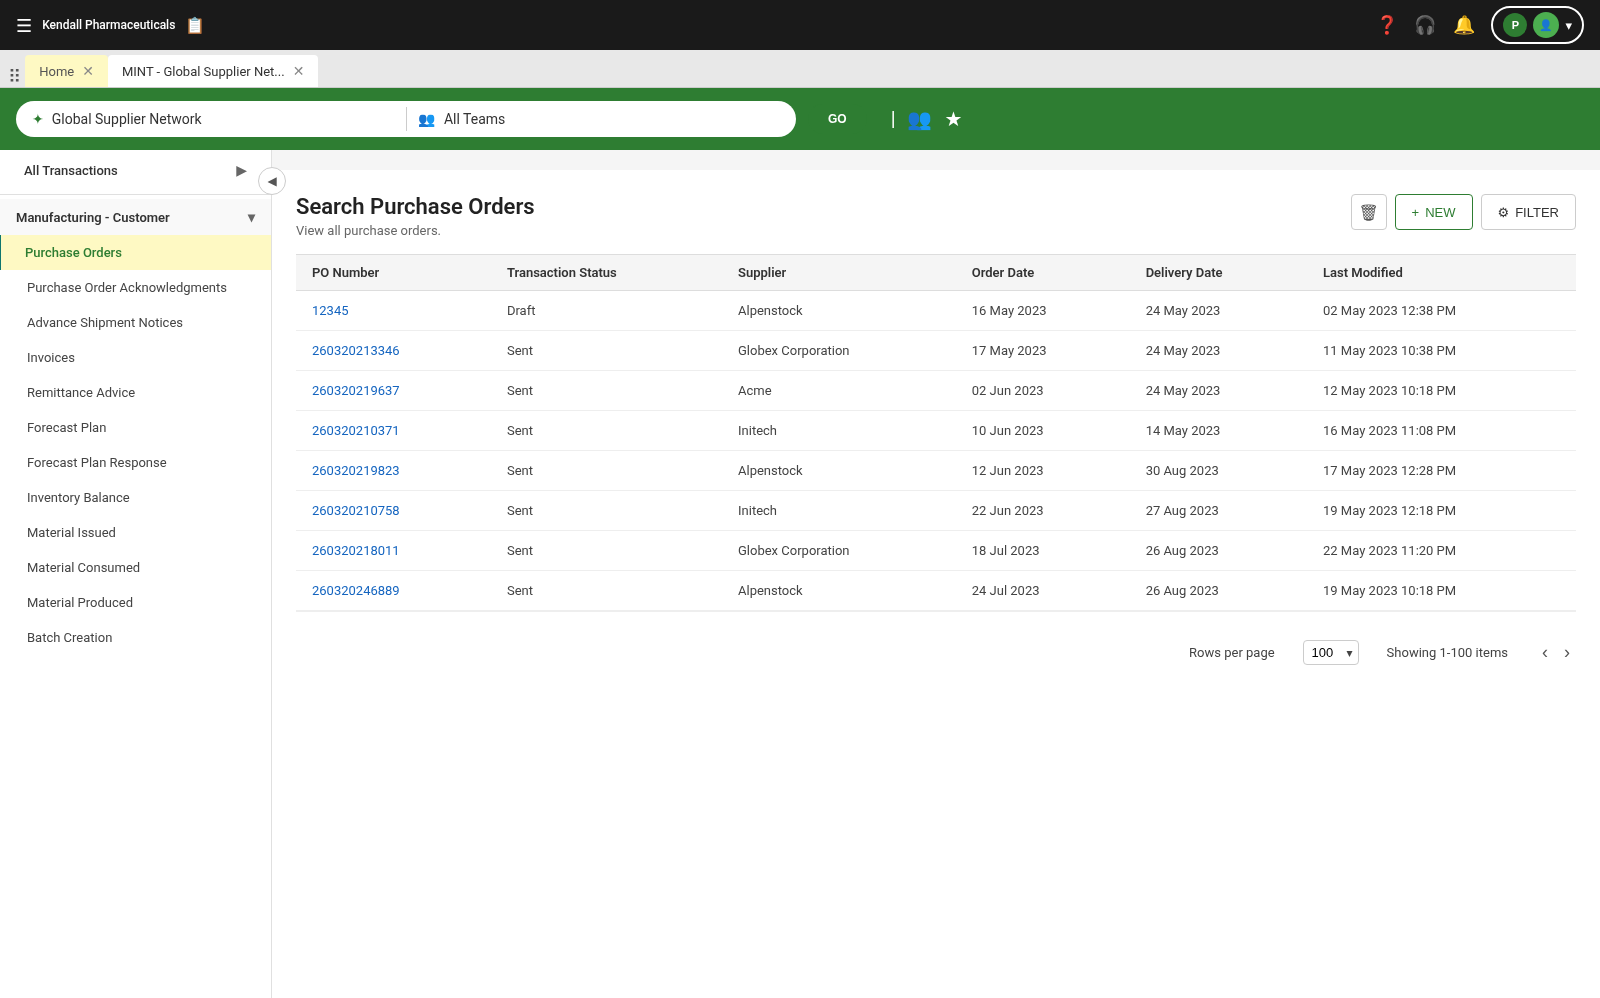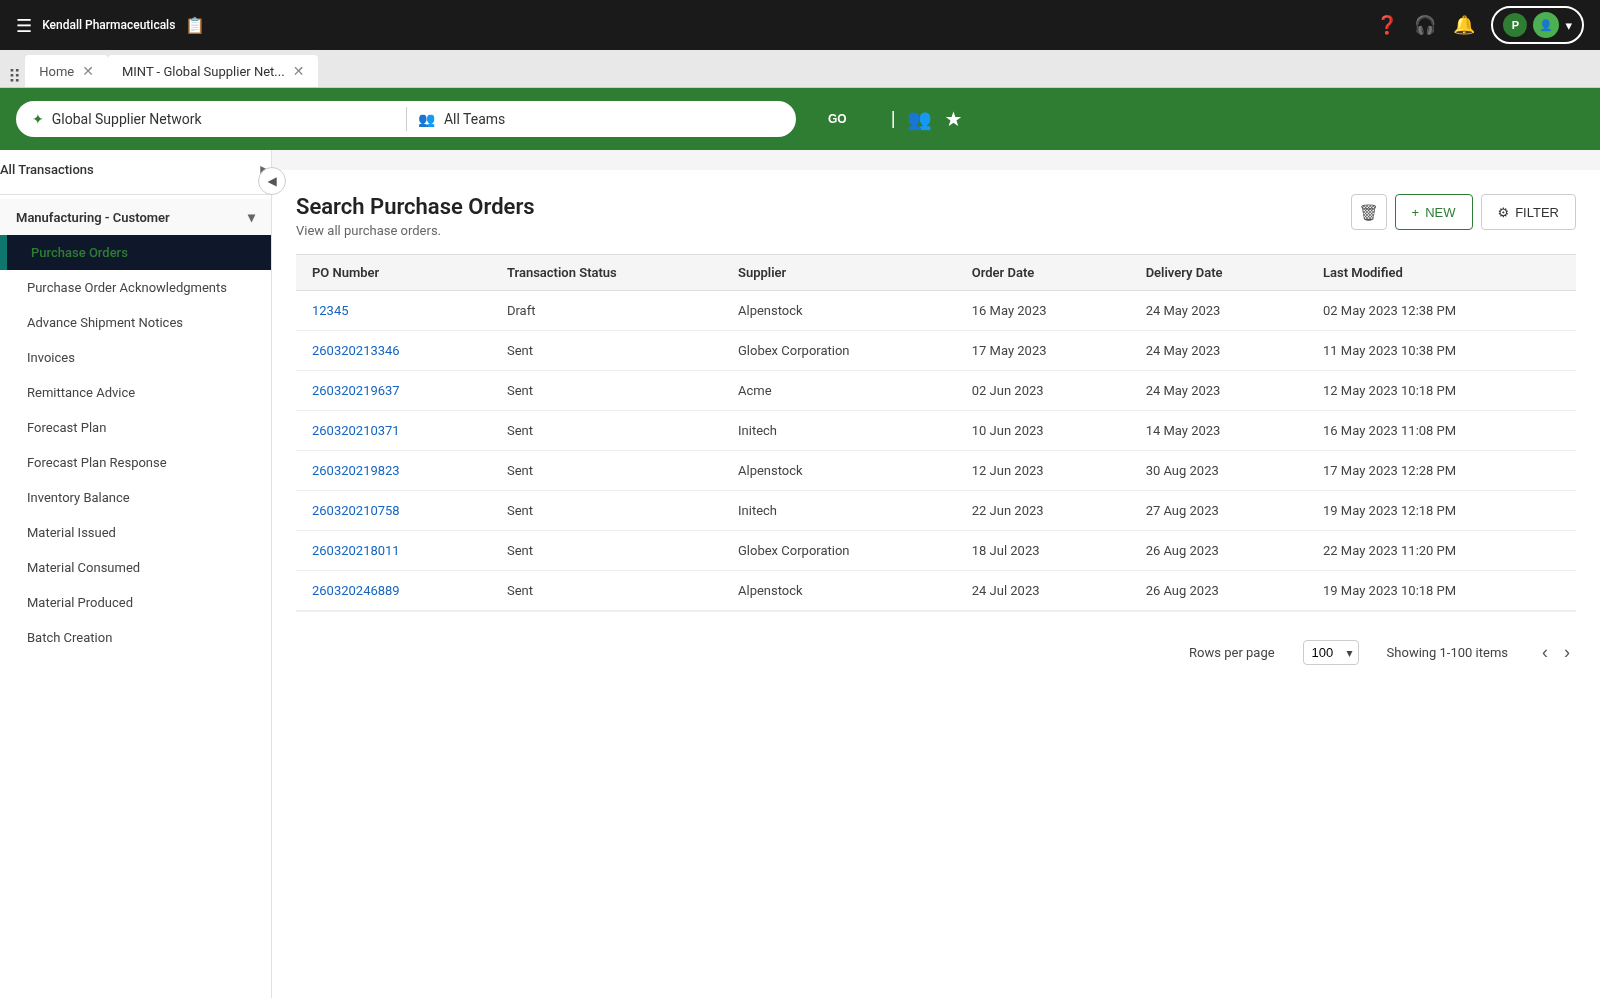--- a/index.html
+++ b/index.html
@@ -93,21 +93,21 @@
       display: flex;
       align-items: center;
       padding: 6px 14px;
       font-size: 13px;
       cursor: pointer;
       border-radius: 4px 4px 0 0;
       gap: 8px;
       height: 32px;
     }
     .tab.home {
-      background: #ffffff;
+      background: #fef9c3;
       color: #555;
       margin-top: 27px;
     }
     .tab.active {
       background: white;
       color: #333;
     }
     .tab-close {
       font-size: 14px;
       color: #888;
@@ -221,22 +221,23 @@
       cursor: pointer;
       position: absolute;
       left: 258px;
       top: 167px;
       z-index: 10;
       font-size: 12px;
       color: #555;
     }
     .all-transactions {
       display: flex;
+      align-items: center;
       justify-content: space-between;
-      padding: 12px 0;
+      padding: 12px 24px;
       font-size: 13px;
       font-weight: 500;
       color: #333;
       cursor: pointer;
     }
     .chevron-icon {
       font-size: 14px;
       color: #666;
     }
     .section-header {
@@ -251,22 +252,22 @@
       background: #f9f9f9;
     }
     .nav-item {
       padding: 10px 16px 10px 24px;
       font-size: 13px;
       color: #444;
       cursor: pointer;
       border-left: 3px solid transparent;
     }
     .nav-item.active {
-      border-left: 7px solid #0f766e;
-      background: #0f172a;
+      border-left: 1px solid #0f766e;
+      background: #fef9c3;
       color: #2e7d32;
       font-weight: 500;
     }
     .nav-divider {
       height: 1px;
       background: #e0e0e0;
       margin: 4px 0;
     }
 
     

